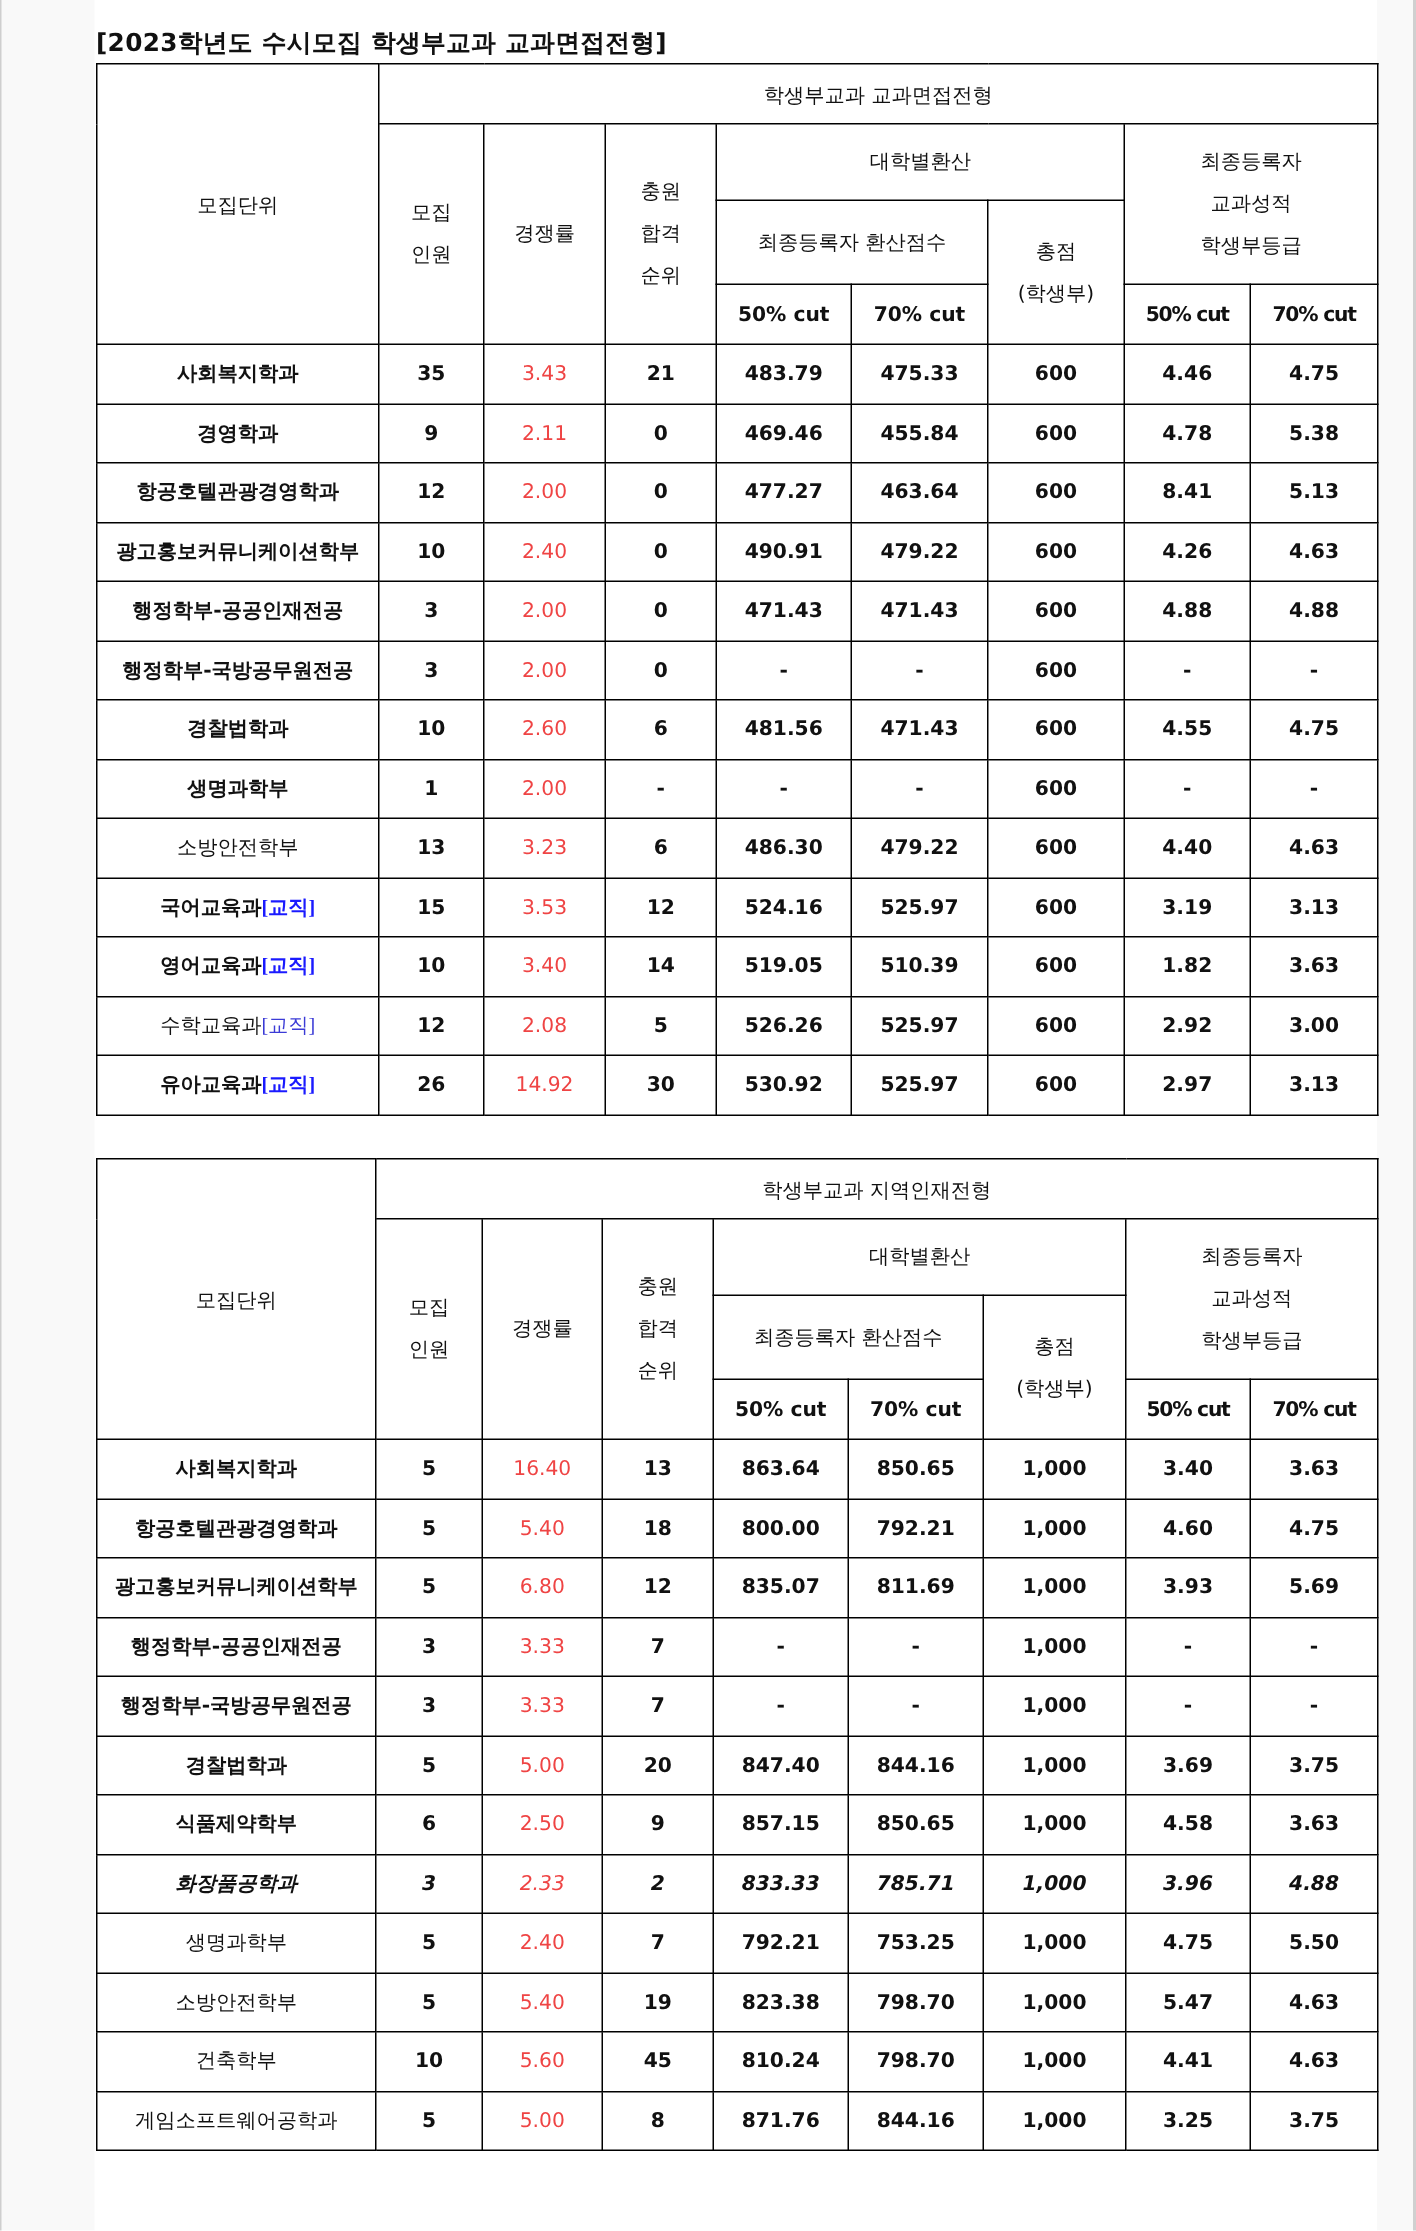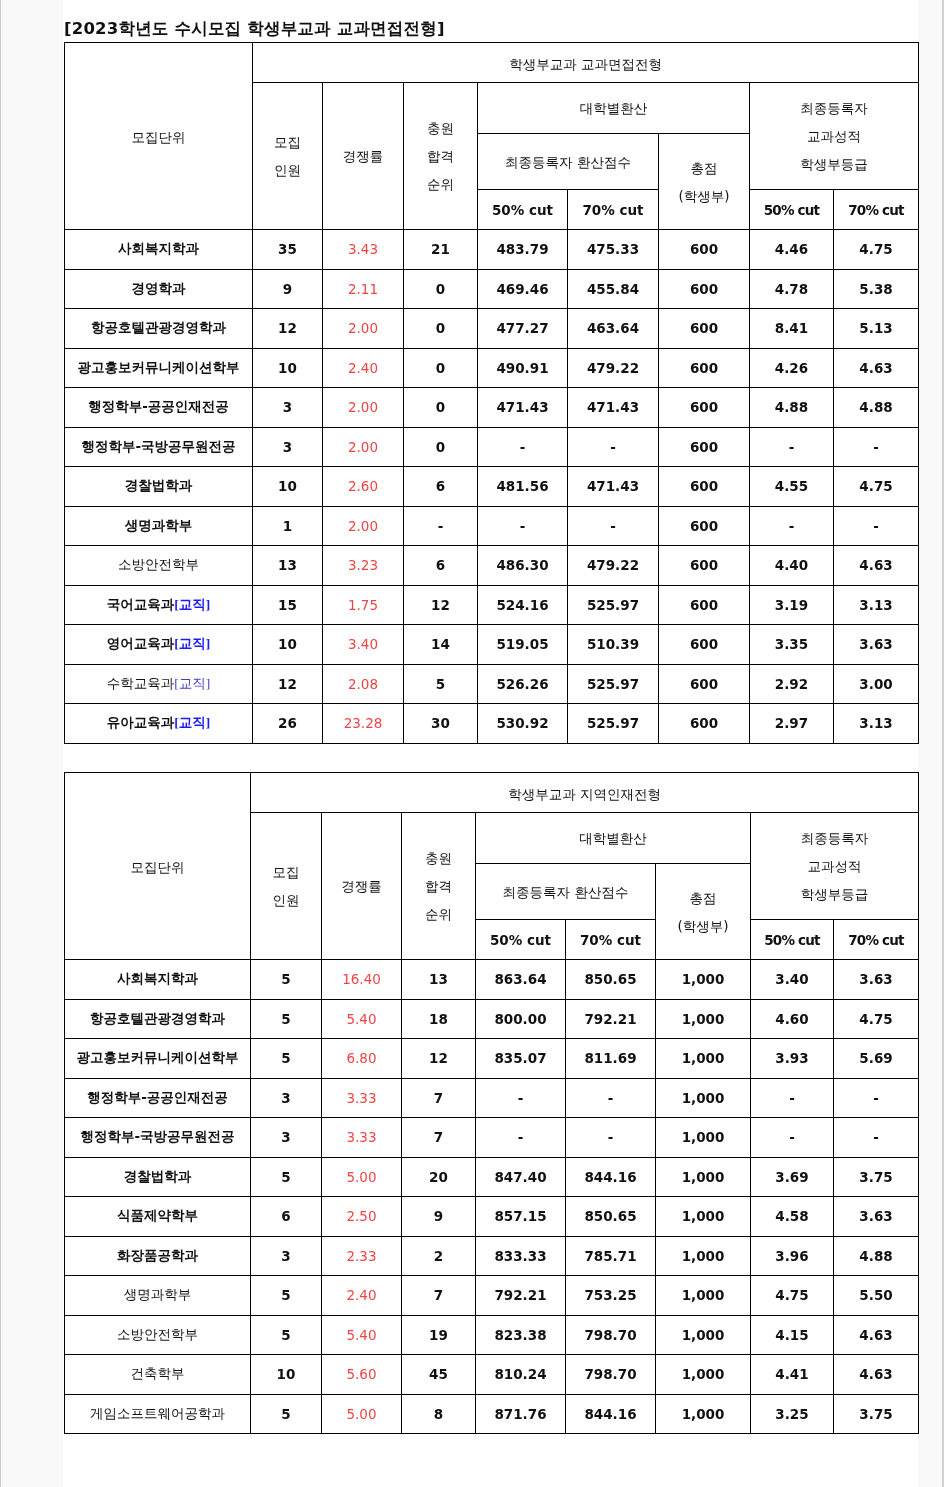--- a/index.html
+++ b/index.html
@@ -180,54 +180,54 @@
             <td class="b">6</td>
             <td class="b">486.30</td>
             <td class="b">479.22</td>
             <td class="b">600</td>
             <td class="b">4.40</td>
             <td class="b">4.63</td>
           </tr>
           <tr style="height: 39.5px;">
             <td class="dept"><span>국어교육과</span><span class="tag">[교직]</span></td>
             <td class="b">15</td>
-            <td class="n">1.75</td>
+            <td class="n">3.53</td>
             <td class="b">12</td>
             <td class="b">524.16</td>
             <td class="b">525.97</td>
             <td class="b">600</td>
             <td class="b">3.19</td>
             <td class="b">3.13</td>
           </tr>
           <tr style="height: 39.5px;">
             <td class="dept"><span>영어교육과</span><span class="tag">[교직]</span></td>
             <td class="b">10</td>
             <td class="n">3.40</td>
             <td class="b">14</td>
             <td class="b">519.05</td>
             <td class="b">510.39</td>
             <td class="b">600</td>
-            <td class="b">3.35</td>
+            <td class="b">1.82</td>
             <td class="b">3.63</td>
           </tr>
           <tr style="height: 39.5px;">
             <td class="dept light"><span>수학교육과</span><span class="tag">[교직]</span></td>
             <td class="b">12</td>
             <td class="n">2.08</td>
             <td class="b">5</td>
             <td class="b">526.26</td>
             <td class="b">525.97</td>
             <td class="b">600</td>
             <td class="b">2.92</td>
             <td class="b">3.00</td>
           </tr>
           <tr style="height: 39.5px;">
             <td class="dept"><span>유아교육과</span><span class="tag">[교직]</span></td>
             <td class="b">26</td>
-            <td class="n">23.28</td>
+            <td class="n">14.92</td>
             <td class="b">30</td>
             <td class="b">530.92</td>
             <td class="b">525.97</td>
             <td class="b">600</td>
             <td class="b">2.97</td>
             <td class="b">3.13</td>
           </tr>
         </tbody>
     </table>
   </div>
@@ -339,21 +339,21 @@
             <td class="dept"><span>식품제약학부</span></td>
             <td class="b">6</td>
             <td class="n">2.50</td>
             <td class="b">9</td>
             <td class="b">857.15</td>
             <td class="b">850.65</td>
             <td class="b">1,000</td>
             <td class="b">4.58</td>
             <td class="b">3.63</td>
           </tr>
-          <tr style="height: 39.5px;">
+          <tr style="height: 39.5px; font-style: italic;">
             <td class="dept"><span>화장품공학과</span></td>
             <td class="b">3</td>
             <td class="n">2.33</td>
             <td class="b">2</td>
             <td class="b">833.33</td>
             <td class="b">785.71</td>
             <td class="b">1,000</td>
             <td class="b">3.96</td>
             <td class="b">4.88</td>
           </tr>
@@ -369,21 +369,21 @@
             <td class="b">5.50</td>
           </tr>
           <tr style="height: 39.5px;">
             <td class="dept light"><span>소방안전학부</span></td>
             <td class="b">5</td>
             <td class="n">5.40</td>
             <td class="b">19</td>
             <td class="b">823.38</td>
             <td class="b">798.70</td>
             <td class="b">1,000</td>
-            <td class="b">4.15</td>
+            <td class="b">5.47</td>
             <td class="b">4.63</td>
           </tr>
           <tr style="height: 39.5px;">
             <td class="dept light"><span>건축학부</span></td>
             <td class="b">10</td>
             <td class="n">5.60</td>
             <td class="b">45</td>
             <td class="b">810.24</td>
             <td class="b">798.70</td>
             <td class="b">1,000</td>

